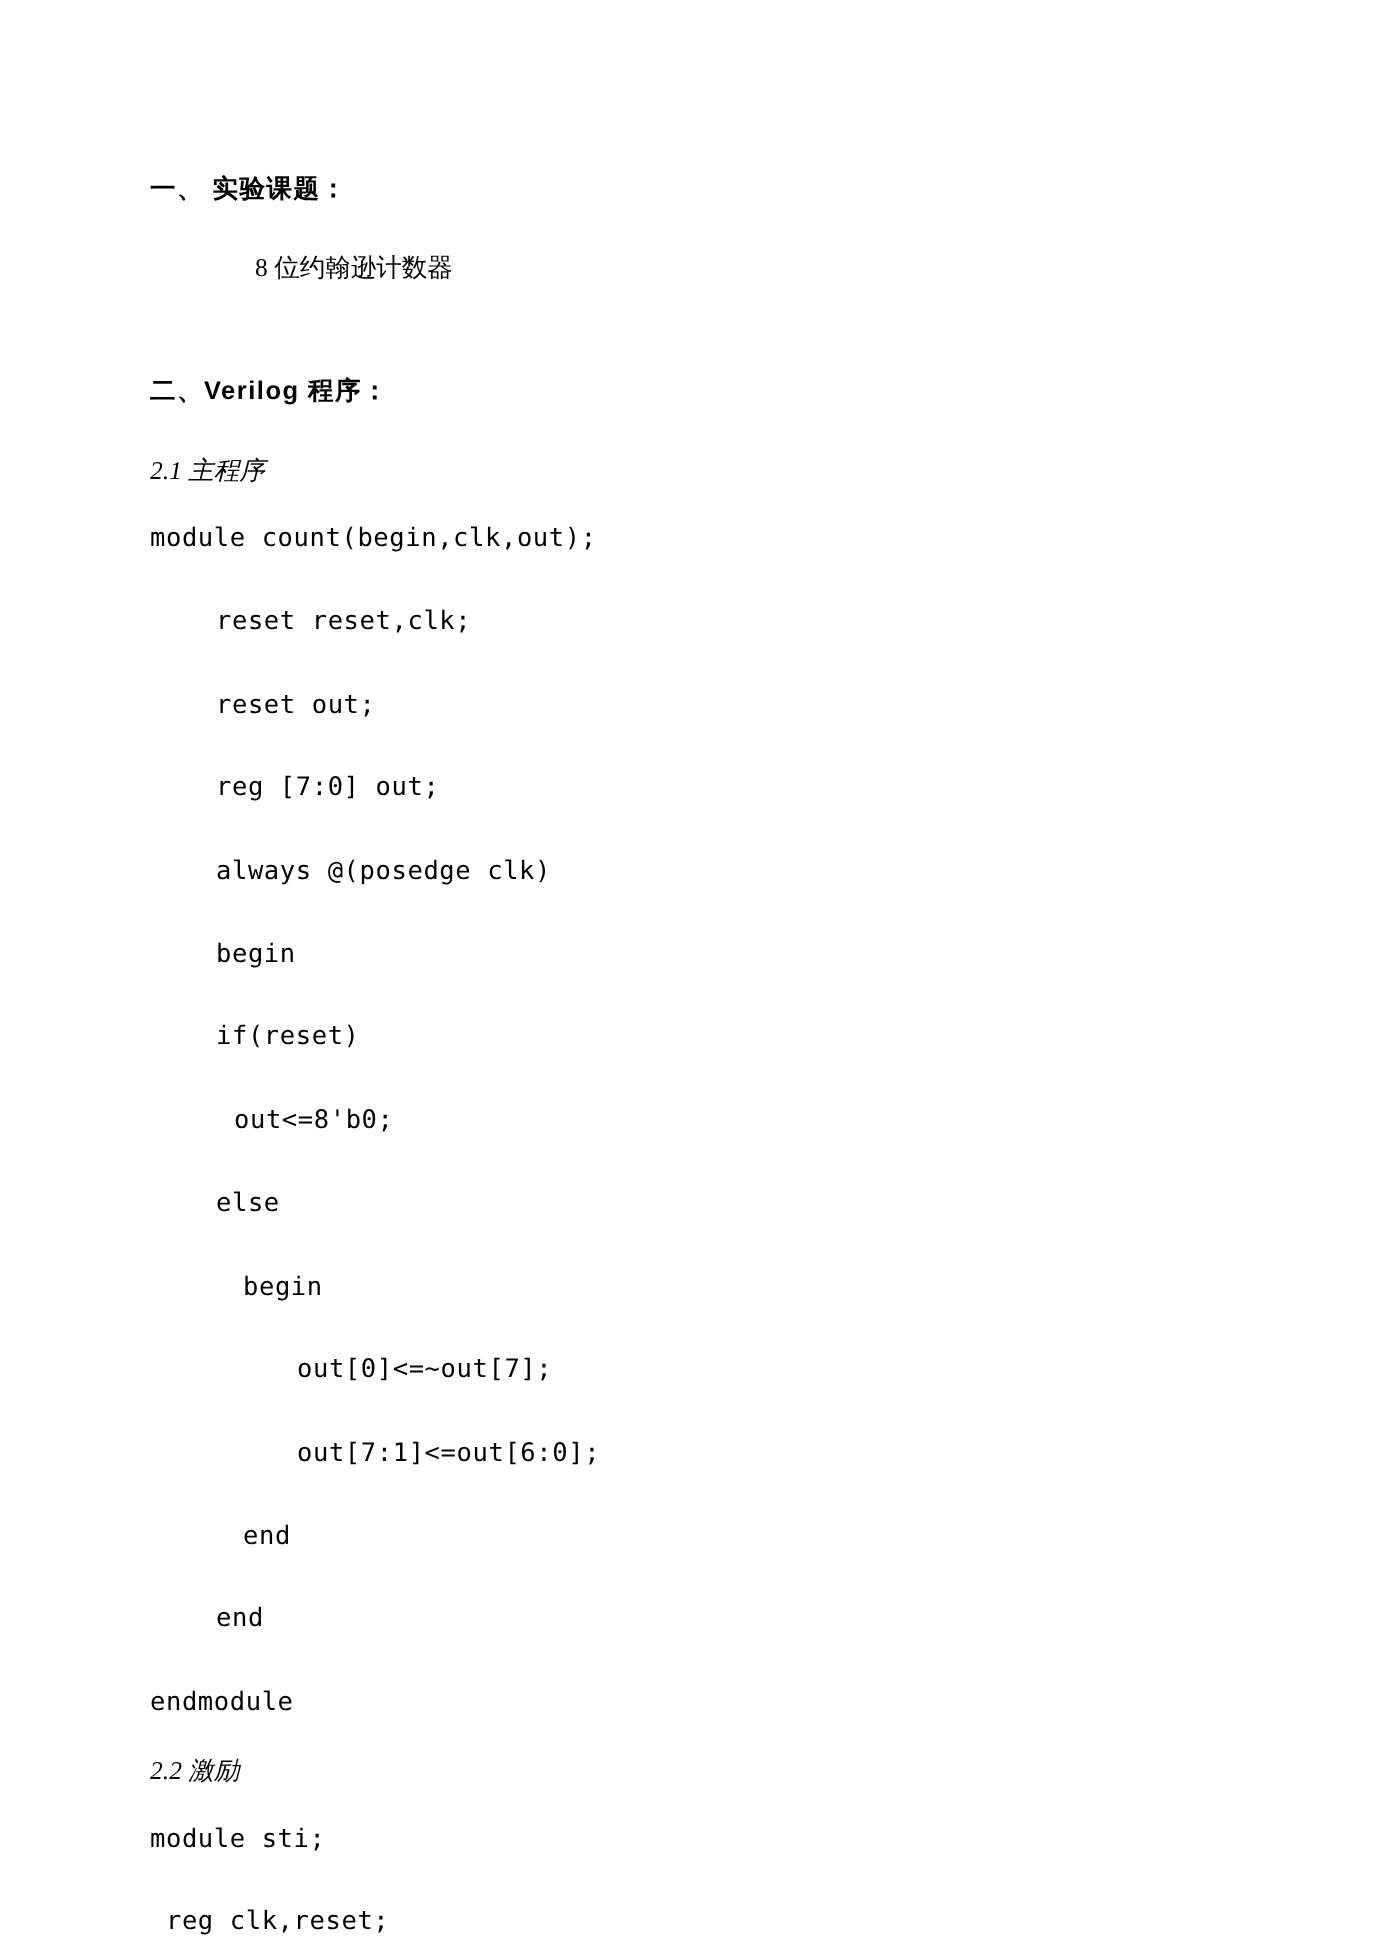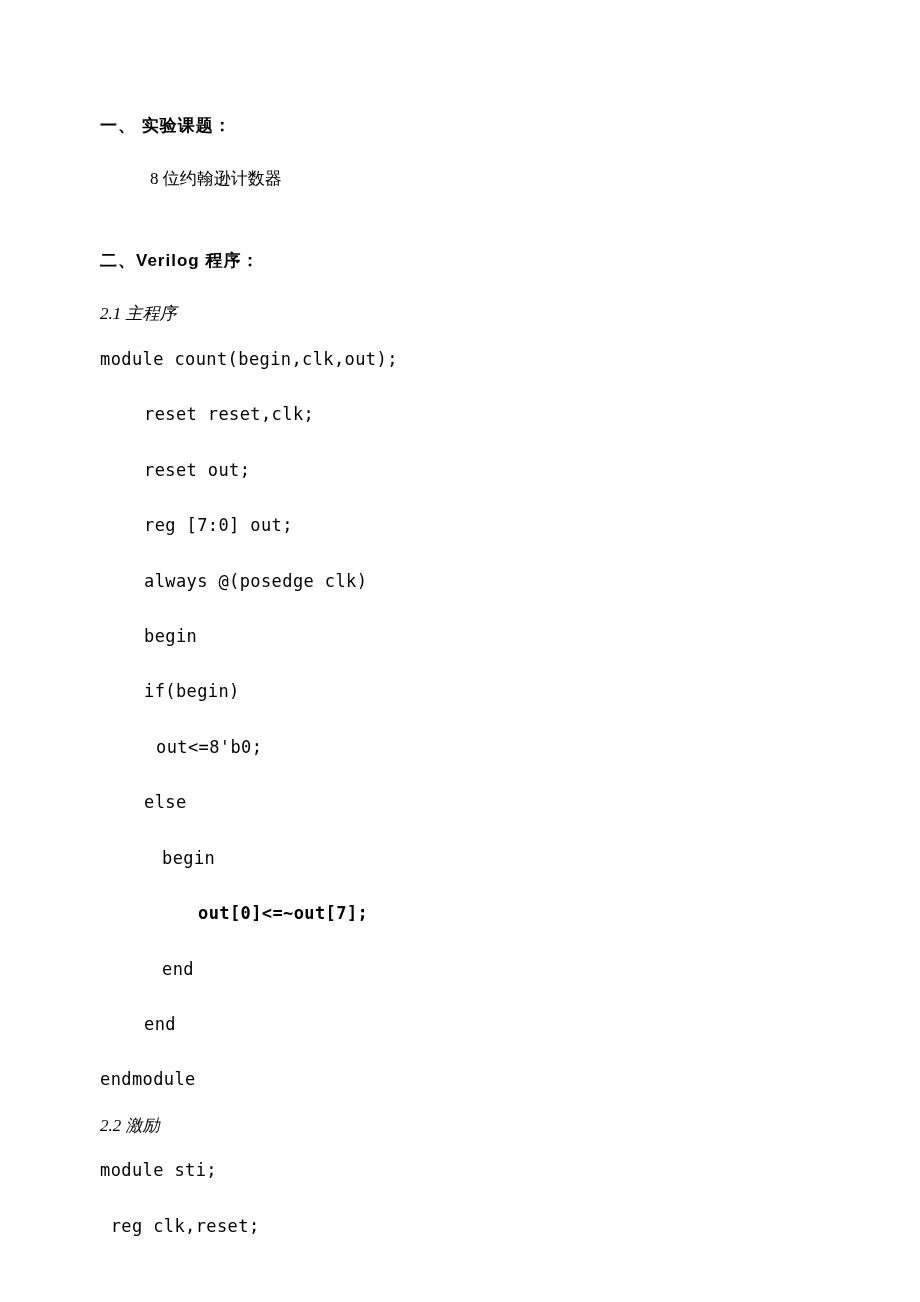--- a/index.html
+++ b/index.html
@@ -18,38 +18,38 @@
     min-height: 1290px;
     position: relative;
   }
   .section-title {
     font-family: "SimHei", "Microsoft YaHei", sans-serif;
     font-weight: bold;
     margin-bottom: 22px;
     letter-spacing: 1px;
   }
   .indent-sub {
-    margin-left: 50px;
+    margin-left: 70px;
     margin-bottom: 36px;
   }
   .subsection {
     margin-bottom: 14px;
     margin-top: 6px;
     font-style: italic;
   }
   .code-line {
     font-family: "SimSun", "NSimSun", monospace;
     white-space: pre;
     margin-bottom: 24px;
     letter-spacing: 0.4px;
   }
   .indent1 { margin-left: 44px; }
   .indent2 { margin-left: 56px; }
   .indent2b { margin-left: 62px; }
-  .indent3 { margin-left: 98px; font-weight: bold; }
+  .indent3 { margin-left: 98px; }
 </style>
 </head>
 <body>
 
 <div class="page">
 
   <div class="section-title">一、  实验课题：</div>
   <div class="indent-sub">8 位约翰逊计数器</div>
 
   <div style="height:14px"></div>
@@ -57,25 +57,26 @@
   <div class="section-title">二、Verilog 程序：</div>
 
   <div class="subsection">2.1 主程序</div>
 
   <div class="code-line">module count(begin,clk,out);</div>
   <div class="code-line indent1">reset reset,clk;</div>
   <div class="code-line indent1">reset out;</div>
   <div class="code-line indent1">reg [7:0] out;</div>
   <div class="code-line indent1">always @(posedge clk)</div>
   <div class="code-line indent1">begin</div>
-  <div class="code-line indent1">if(begin)</div>
+  <div class="code-line indent1">if(reset)</div>
   <div class="code-line indent2">out&lt;=8'b0;</div>
   <div class="code-line indent1">else</div>
   <div class="code-line indent2b">begin</div>
   <div class="code-line indent3">out[0]&lt;=~out[7];</div>
+  <div class="code-line indent3">out[7:1]&lt;=out[6:0];</div>
   <div class="code-line indent2b">end</div>
   <div class="code-line indent1">end</div>
   <div class="code-line" style="margin-bottom:14px">endmodule</div>
 
   <div class="subsection">2.2 激励</div>
 
   <div class="code-line">module sti;</div>
   <div class="code-line"> reg clk,reset;</div>
 
 </div>

